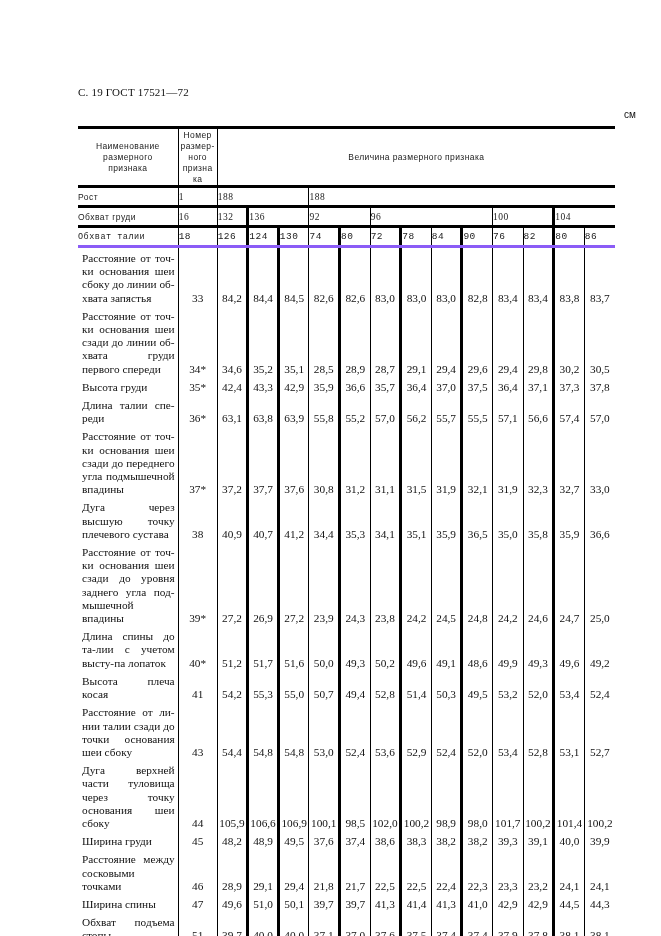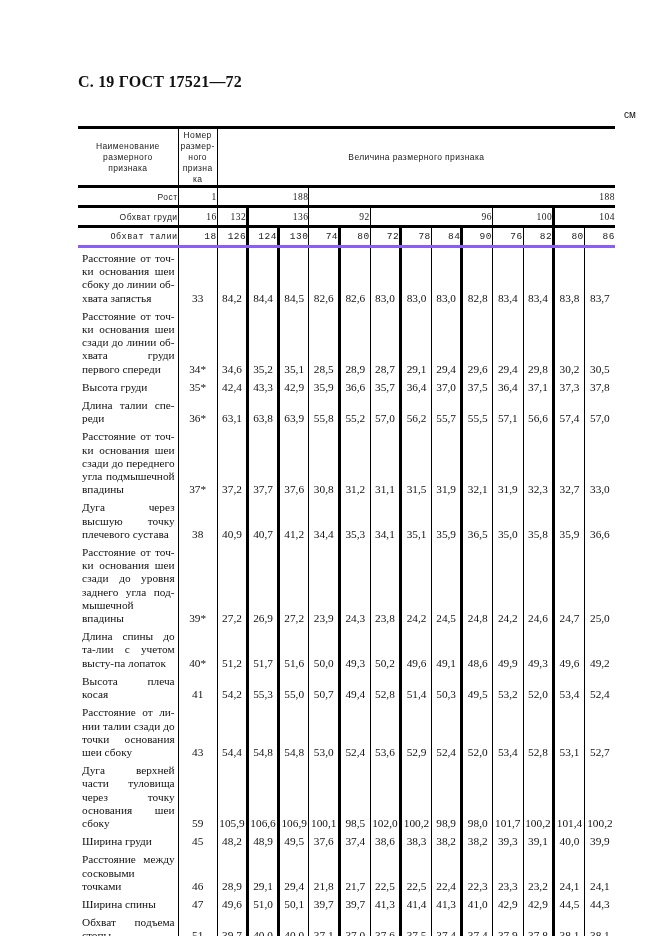--- a/index.html
+++ b/index.html
@@ -1,29 +1,29 @@
 <!DOCTYPE html>
 <html><head>
 <meta charset="utf-8">
 <style>
   html, body { margin: 0; padding: 0; background: #ffffff; }
   body { width: 661px; height: 936px; position: relative; overflow: hidden;
          font-family: "Liberation Serif", serif; color: #111; }
-  .page-header { position: absolute; left: 78px; top: 73px; font-size: 16px; font-weight: bold; letter-spacing: 0.2px; }
+  .page-header { position: absolute; left: 78px; top: 86px; font-size: 11px; font-weight: normal; letter-spacing: 0.2px; }
   .unit { position: absolute; left: 624px; top: 109px; font-size: 10px; font-family: "Liberation Sans", sans-serif; }
   table.data-table { position: absolute; left: 78px; top: 126px; border-collapse: collapse; table-layout: fixed; width: 537px; }
   table.data-table td, table.data-table th { padding: 0; font-weight: normal; }
   col.c-name { width: 100px; }
   col.c-num { width: 39px; }
   col.c-v { width: 30.57px; }
   .hdr th { font-family: "Liberation Sans", sans-serif; font-size: 8.5px; letter-spacing: 0.4px; line-height: 11px; color: #222; vertical-align: middle; }
   tr.top th { border-top: 3px solid #000; }
   tr.hdr1 th { height: 56px; }
   tr.hdr1 th.name { padding: 0 6px; }
-  tr.rowhdr td { font-family: "Liberation Serif", serif; font-size: 9.5px; letter-spacing: 0.5px; text-align: right; height: 17px; vertical-align: middle; border-top: 3px solid #000; color: #222; }
+  tr.rowhdr td { font-family: "Liberation Serif", serif; font-size: 9.5px; letter-spacing: 0.5px; text-align: left; height: 17px; vertical-align: middle; border-top: 3px solid #000; color: #222; }
   tr.rowhdr td.lbl { font-family: "Liberation Sans", sans-serif; font-size: 8.5px; }
   tr.rowhdr.last td { border-bottom: 3px solid #8b5cf6; font-family: Liberation Mono, monospace; }
   .bl { border-left: 1px solid #000; }
   .bt { border-left: 3px solid #000; }
   tr.body td { font-size: 11.3px; line-height: 13.2px; vertical-align: bottom; text-align: center; padding-top: 4px; padding-bottom: 1px; }
   tr.body td.name { text-align: justify; text-align-last: left; padding-left: 4px; padding-right: 3px; hyphens: manual; }
   tr.body td.num { text-align: center; }
 </style>
 </head>
 <body>
@@ -255,21 +255,21 @@
         <td class="bt">52,9</td>
         <td class="bl">52,4</td>
         <td class="bt">52,0</td>
         <td class="bl">53,4</td>
         <td class="bl">52,8</td>
         <td class="bt">53,1</td>
         <td class="bl">52,7</td>
       </tr>
       <tr class="body">
         <td class="name">Дуга верхней части туловища через точку основания шеи сбоку</td>
-        <td class="num bl">59</td>
+        <td class="num bl">44</td>
         <td class="bl">105,9</td>
         <td class="bt">106,6</td>
         <td class="bt">106,9</td>
         <td class="bl">100,1</td>
         <td class="bt">98,5</td>
         <td class="bl">102,0</td>
         <td class="bt">100,2</td>
         <td class="bl">98,9</td>
         <td class="bt">98,0</td>
         <td class="bl">101,7</td>

